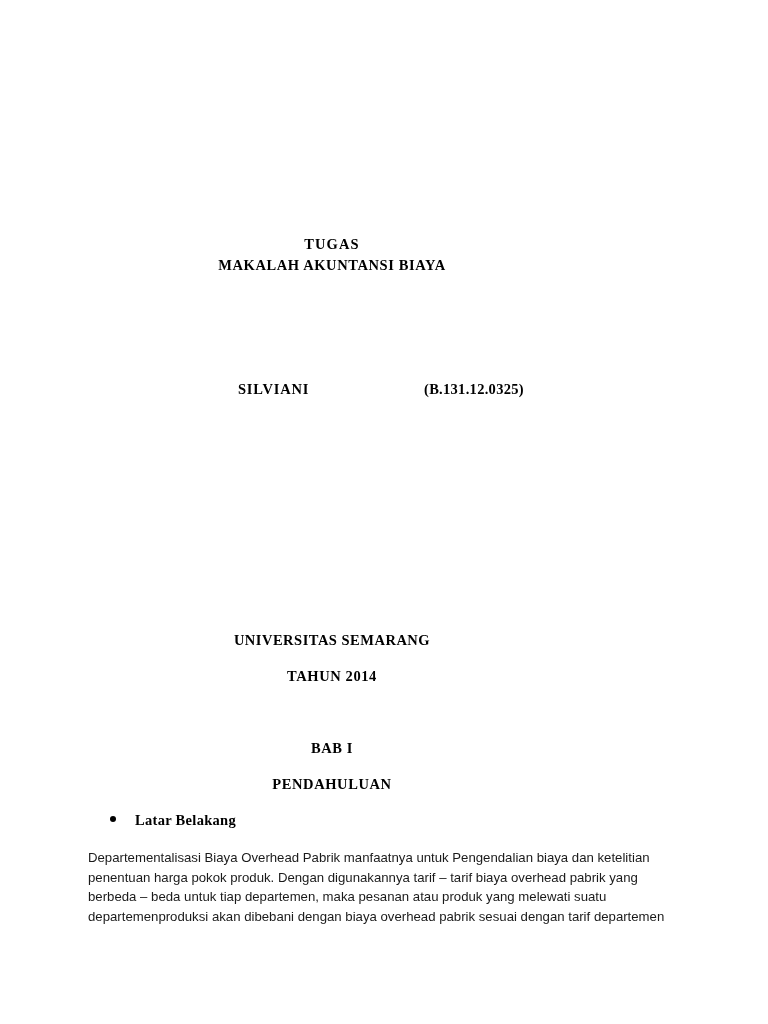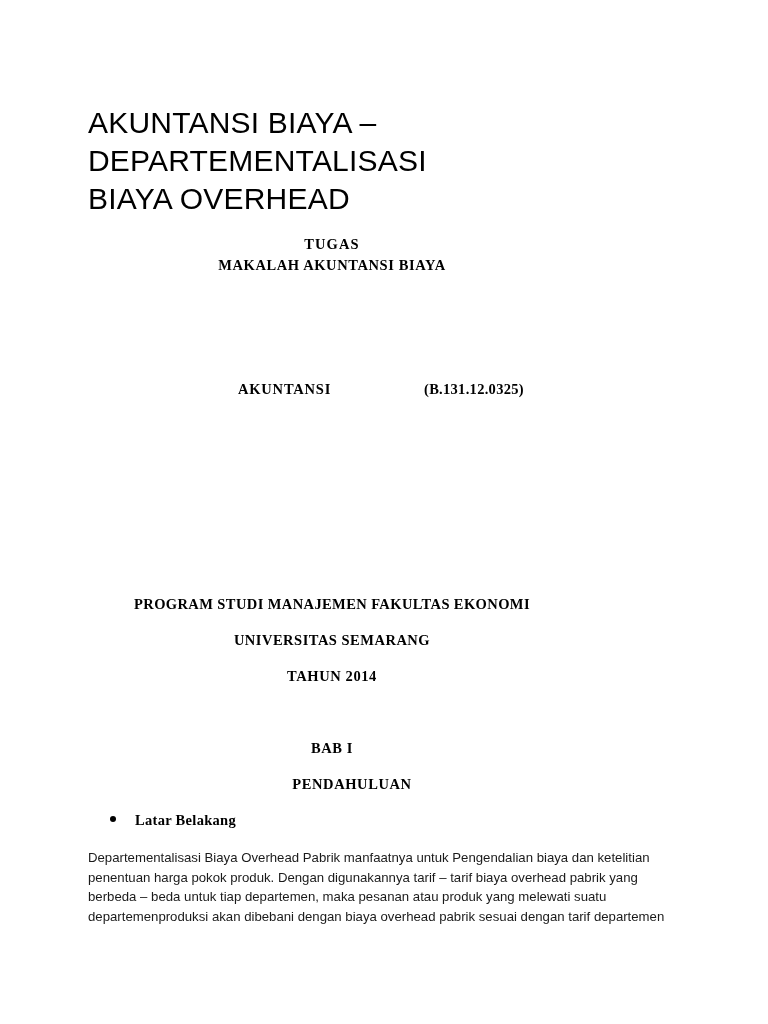--- a/index.html
+++ b/index.html
@@ -70,21 +70,21 @@
     position: absolute;
     left: 424px;
     letter-spacing: 0.3px;
   }
 
   .line-program     { top: 596px; font-size: 14.5px; letter-spacing: 0.4px; }
   .line-universitas { top: 632px; font-size: 14.5px; letter-spacing: 0.5px; }
   .line-tahun       { top: 668px; font-size: 14.5px; letter-spacing: 0.6px; }
 
   .line-bab         { top: 740px; font-size: 14.5px; letter-spacing: 0.6px; }
-  .line-pendahuluan { top: 776px; font-size: 14.5px; letter-spacing: 0.6px; margin-left: 20px; }
+  .line-pendahuluan { top: 776px; font-size: 14.5px; letter-spacing: 0.6px; }
 
   .bullet-item {
     position: absolute;
     left: 110px;
     top: 812px;
     width: 500px;
     font-family: "Liberation Serif", serif;
     font-weight: bold;
     font-size: 14.5px;
     color: #000;
@@ -115,36 +115,32 @@
     line-height: 19.6px;
     color: #1a1a1a;
     text-align: left;
   }
 </style>
 </head>
 <body>
 
 <div class="page">
 
-  <div class="doc-title">AKUNTANSI BIAYA –
-DEPARTEMENTALISASI
-BIAYA OVERHEAD</div>
 
   <div class="center-block line-tugas">TUGAS</div>
 
   <div class="center-block line-makalah">MAKALAH AKUNTANSI BIAYA</div>
 
 
 
   <div class="author-row">
-    <span class="author-name">AKUNTANSI</span>
+    <span class="author-name">SILVIANI</span>
     <span class="author-nim">(B.131.12.0325)</span>
   </div>
 
-  <div class="center-block line-program">PROGRAM STUDI MANAJEMEN FAKULTAS EKONOMI</div>
 
   <div class="center-block line-universitas">UNIVERSITAS SEMARANG</div>
 
   <div class="center-block line-tahun">TAHUN 2014</div>
 
   <div class="center-block line-bab">BAB I</div>
 
   <div class="center-block line-pendahuluan">PENDAHULUAN</div>
 
   <div class="bullet-item">

